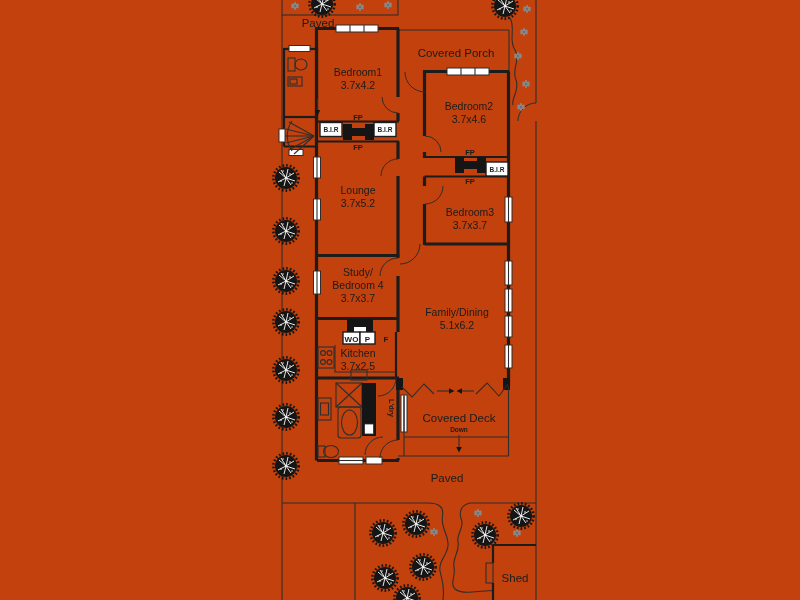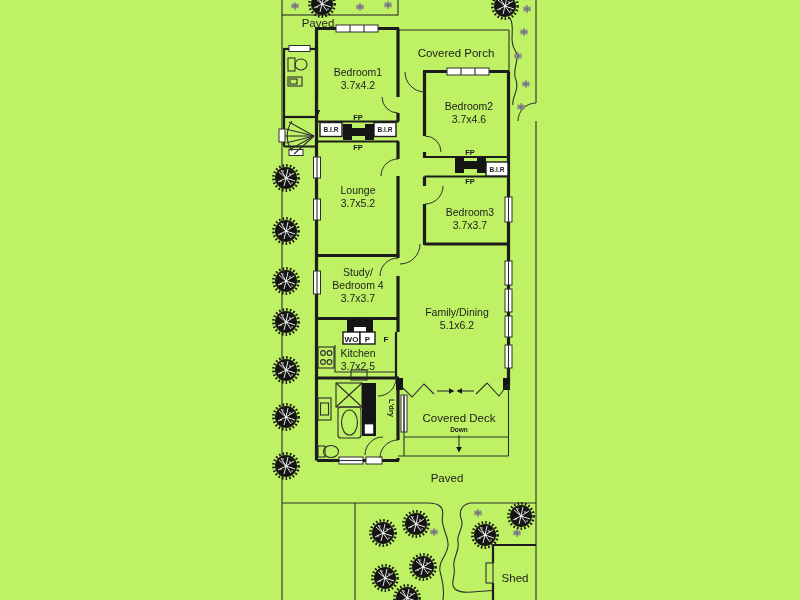--- a/index.html
+++ b/index.html
@@ -1,16 +1,16 @@
 <!DOCTYPE html>
 <html><head>
 <meta charset="utf-8">
 <style>
   html,body{margin:0;padding:0;background:#ffffff;}
-  .stage{position:relative;width:800px;height:600px;background:#bef264;overflow:hidden;
+  .stage{position:relative;width:800px;height:600px;background:#c2410c;overflow:hidden;
          font-family:"Liberation Sans", sans-serif;}
   svg{display:block;}
   text{fill:#1c1c1c;font-family:"Liberation Sans", sans-serif;}
   .room-name{font-size:10.5px;}
   .room-size{font-size:10.5px;}
   .area-label{font-size:11.5px;}
   .small-label{font-size:7.5px;font-weight:bold;}
   .tiny-label{font-size:6.5px;font-weight:bold;}
   .appl-label{font-size:8px;font-weight:bold;}
   .wall{stroke:#1c1c1c;fill:none;}

